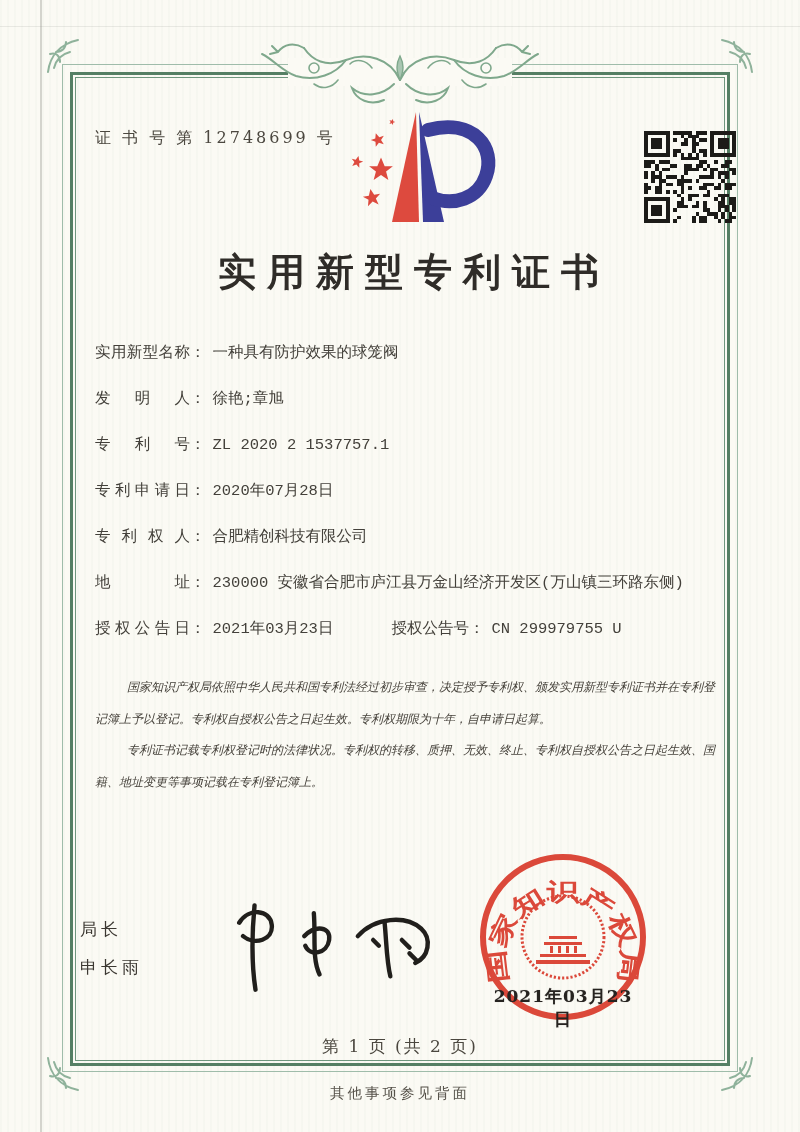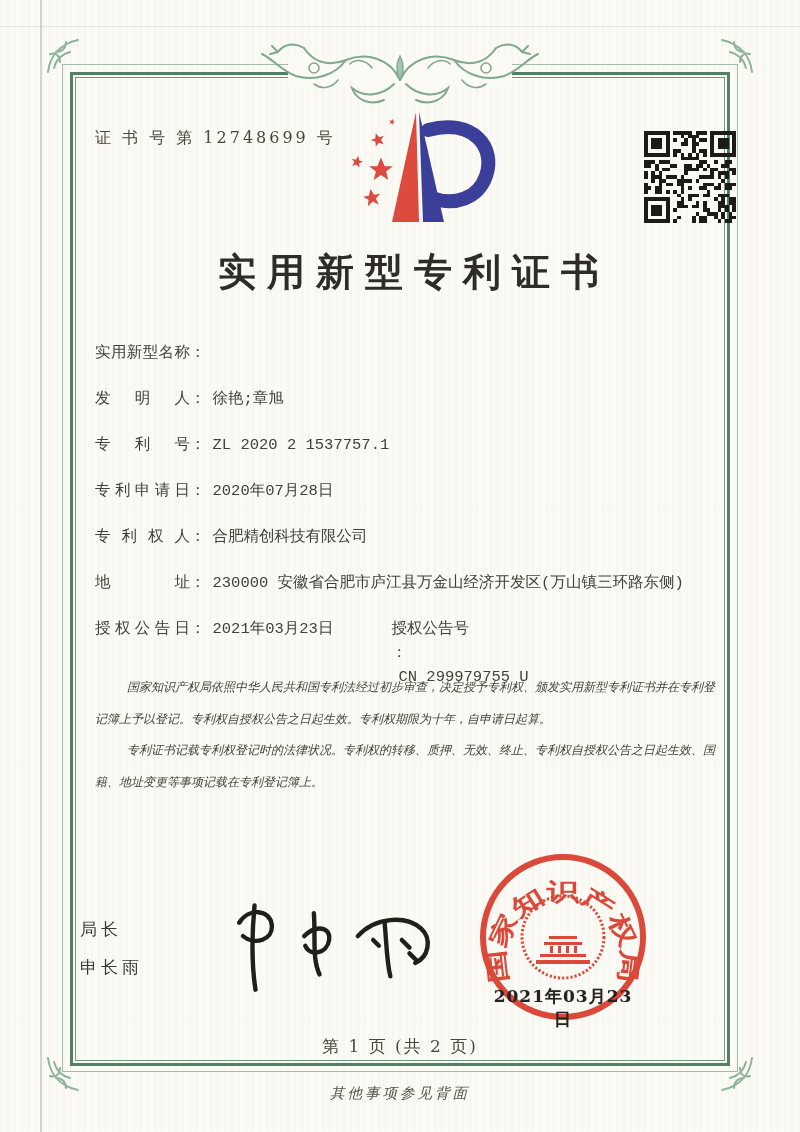--- a/index.html
+++ b/index.html
@@ -45,21 +45,21 @@
     text-align:center; font-size:38px; font-weight:600;
     letter-spacing:11px; color:#2f2c28; text-indent:11px;
   }
 
   .fields { position:absolute; left:95px; top:341px; width:612px; color:#43403a;font-family:Liberation Mono, monospace; }
   .field-row { display:flex; align-items:flex-start; font-size:15.5px; line-height:24px; margin-bottom:22px; }
   .field-label { display:inline-block; width:95px; text-align:justify; text-align-last:justify; flex:0 0 95px; }
   .field-colon { flex:0 0 auto; }
   .field-value { margin-left:7px; max-width:482px; }
   .grant-row .field-value { max-width:none; }
-  .grant-pair2 { margin-left:58px; display:flex;flex-direction:column; }
+  .grant-pair2 { margin-left:58px; display:flex; }
 
   .paragraphs {
     position:absolute; left:95px; top:672px; width:620px;
     font-size:12px; line-height:31.5px; color:#46423b;
     font-style:italic;
   }
   .paragraphs p { text-indent:32px; }
 
   .signoff { position:absolute; left:80px; top:918px; font-size:17px; color:#3c3832; letter-spacing:4px; }
   .signoff .name { margin-top:15px; }
@@ -72,21 +72,20 @@
     text-shadow:0 0 1px rgba(0,0,0,.25);
   }
 
   .page-indicator {
     position:absolute; left:0; right:0; top:1035px;
     text-align:center; font-size:17px; color:#4b473f; letter-spacing:2px;
   }
   .back-note {
     position:absolute; left:0; right:0; top:1084px;
     text-align:center; font-size:14.5px; color:#56524a; letter-spacing:3px;
-    font-style:italic;
   }
 </style>
 </head>
 <body>
 
 <div class="page">
 
   <div class="scan-edge-left"></div>
   <div class="scan-edge-top"></div>
 
@@ -446,20 +445,21 @@
         <rect x="22" y="24" width="1" height="1" fill="#1c1b18"></rect>
         <rect x="23" y="24" width="1" height="1" fill="#1c1b18"></rect>
       </svg></div>
 
   <div class="title">实用新型专利证书</div>
 
   <div class="fields">
     <div class="field-row">
       <span class="field-label">实用新型名称</span>
         <span class="field-colon">：</span>
+      <span class="field-value">一种具有防护效果的球笼阀</span>
     </div>
     <div class="field-row">
       <span class="field-label">发明人</span>
         <span class="field-colon">：</span>
       <span class="field-value">徐艳;章旭</span>
     </div>
     <div class="field-row">
       <span class="field-label">专利号</span>
         <span class="field-colon">：</span>
       <span class="field-value">ZL 2020 2 1537757.1</span>

